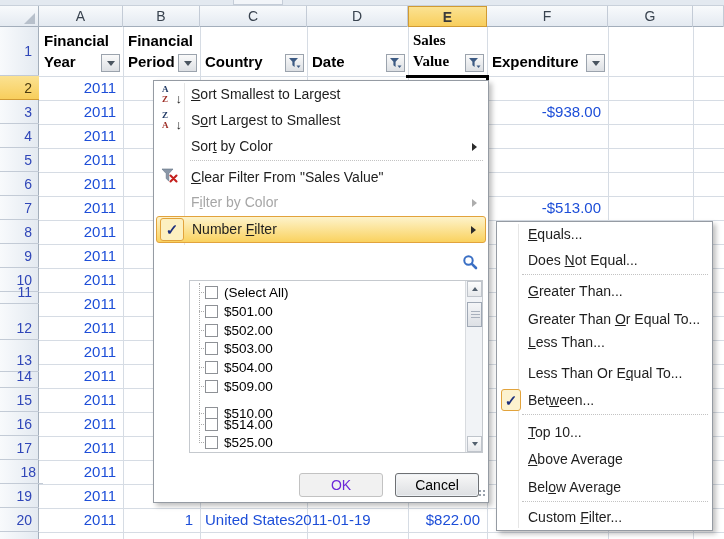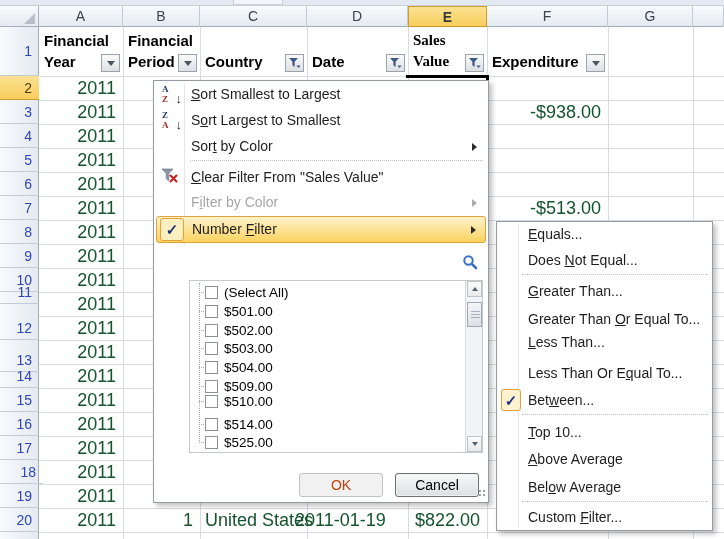--- a/index.html
+++ b/index.html
@@ -23,21 +23,21 @@
   .rowcell.sel{background:linear-gradient(#FBE292,#F8CE5C);border-bottom:1px solid #D09A33;color:#4A3A10;}
   .gl{background:#D6DCE4;z-index:1;}
   
   .h1cell{top:27px;height:49px;font-weight:bold;font-size:15px;color:#000;box-sizing:border-box;z-index:2;}
   .h1l1{position:absolute;left:5px;top:5px;white-space:nowrap;}
   .h1l2{position:absolute;left:5px;bottom:6px;white-space:nowrap;}
   .fbtn{position:absolute;right:3px;bottom:4px;width:19px;height:18px;background:linear-gradient(#FAFAFA,#DDE0E4);
         border:1px solid #9BA3AD;box-sizing:border-box;display:flex;align-items:center;justify-content:center;}
   .caret{width:0;height:0;border-left:4px solid transparent;border-right:4px solid transparent;border-top:5px solid #4A5560;}
   
-  .cell{height:24px;line-height:24px;font-size:18px;color:#14532d;z-index:2;box-sizing:border-box;white-space:nowrap;}
+  .cell{height:24px;line-height:24px;font-size:15px;color:#1d4ed8;z-index:2;box-sizing:border-box;white-space:nowrap;}
   .acb{background:#000;z-index:3;}
   
   .panel{left:153px;top:80px;width:336px;height:423px;background:#fff;border:1px solid #959BA3;
          box-shadow:3px 3px 5px rgba(0,0,0,.25);z-index:10;box-sizing:border-box;}
   .gut{position:absolute;left:30px;top:2px;width:1px;height:162px;background:#E6E6E6;}
   .mi{position:absolute;left:2px;right:2px;height:25px;line-height:25px;font-size:14px;color:#1E1E1E;
       padding-left:35px;box-sizing:border-box;white-space:nowrap;}
   .mi.hl{background:linear-gradient(#FDF3CB,#FAD25F);border:1px solid #E2A33C;border-radius:3px;height:27px;line-height:25px;}
   .mi.dis{color:#A6A6A6;}
   .u{text-decoration:underline;}
@@ -68,21 +68,21 @@
   .up{top:0;} .down{bottom:0;}
   .tup{width:0;height:0;border-left:3.5px solid transparent;border-right:3.5px solid transparent;border-bottom:4px solid #53606E;}
   .tdn{width:0;height:0;border-left:3.5px solid transparent;border-right:3.5px solid transparent;border-top:4px solid #53606E;}
   .sthumb{position:absolute;left:1px;top:21px;width:15px;height:25px;background:linear-gradient(#F4F5F7,#DDE0E5);border:1px solid #9FA8B5;box-sizing:border-box;}
   .grip{position:absolute;left:3px;top:8px;width:9px;height:8px;
         background:repeating-linear-gradient(#A8B0BC 0 1px,transparent 1px 3px);}
   
   .btn{position:absolute;top:392px;width:84px;height:24px;border:1px solid #ABABAB;border-radius:3px;
        background:linear-gradient(#F6F6F6,#E4E4E4);text-align:center;line-height:22px;font-size:14px;color:#000;box-sizing:border-box;}
   .okb{left:145px;}
-  .okb.dis{color:#c2410c;background:#F1F1F1;border-color:#C2C2C2;}
+  .okb.dis{color:#6d28d9;background:#F1F1F1;border-color:#C2C2C2;}
   .cancelb{left:241px;border-color:#6E7073;box-shadow:inset 0 0 0 1px #EDF1F5;background:linear-gradient(#F8F8F8,#DDDFE2);}
   .gdot{position:absolute;width:2px;height:2px;background:#9AA2AD;}
   
   .panel2{left:496px;top:221px;width:217px;height:310px;background:#fff;border:1px solid #959BA3;
           box-shadow:3px 3px 5px rgba(0,0,0,.25);z-index:11;box-sizing:border-box;}
   .gut2{position:absolute;left:21px;top:2px;bottom:2px;width:1px;background:#E6E6E6;}
   .mi2{position:absolute;left:2px;right:2px;height:25px;line-height:25px;font-size:14px;color:#1E1E1E;
        padding-left:29px;box-sizing:border-box;white-space:nowrap;}
   .m2sep{position:absolute;left:25px;right:4px;border-top:1px dotted #C3C3C3;}
   .m2check{position:absolute;left:2px;width:20px;height:22px;border:1px solid #E2A33C;border-radius:3px;
@@ -296,21 +296,21 @@
         <div class="vitem" style="top: 77.2px;">
           <div class="trees" style="top: 9px;"></div>
           <div class="cb"></div>
           <div class="vtext">$504.00</div>
         </div>
         <div class="vitem" style="top: 96px;">
           <div class="trees" style="top: 9px;"></div>
           <div class="cb"></div>
           <div class="vtext">$509.00</div>
         </div>
-        <div class="vitem" style="top: 111px;">
+        <div class="vitem" style="top: 123px;">
           <div class="trees" style="top: 9px;"></div>
           <div class="cb"></div>
           <div class="vtext">$510.00</div>
         </div>
         <div class="vitem" style="top: 133.6px;">
           <div class="trees" style="top: 9px;"></div>
           <div class="cb"></div>
           <div class="vtext">$514.00</div>
         </div>
         <div class="vitem" style="top: 152.4px;">

